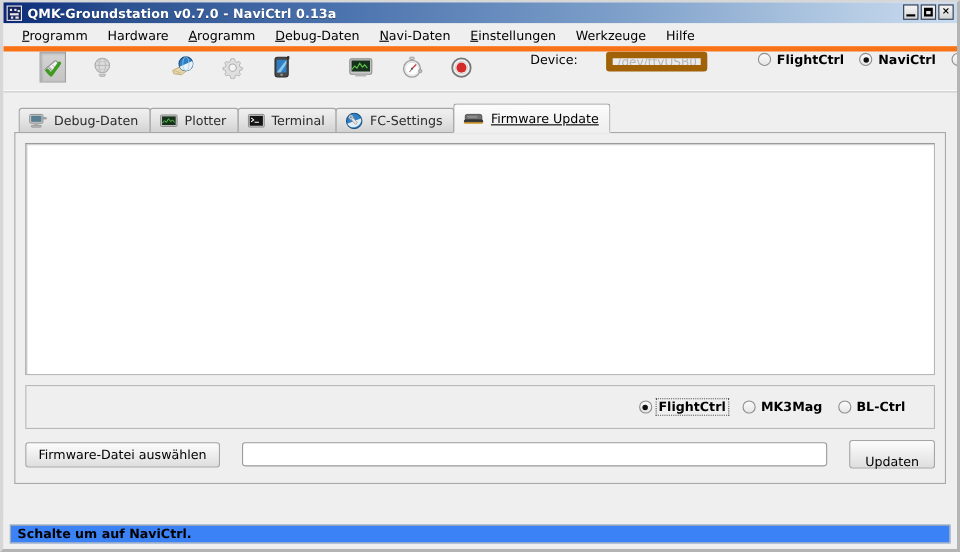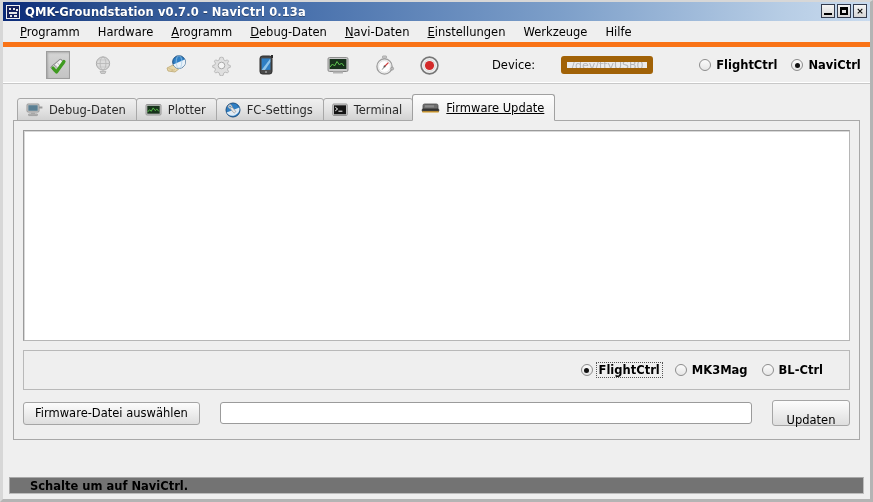--- a/index.html
+++ b/index.html
@@ -116,22 +116,22 @@
   }
   .menuitem .mn {
     text-decoration: underline;
   }
 
   
   .toolbar {
     height: 36px;
     background: #efefef;
     display: flex;
-    align-items: center;
-    padding-left: 16px;
+    align-items: flex-start;
+    padding-left: 6px;
     border-bottom: 1px solid #c8c8c8;
     box-shadow: inset 0 -1px 0 #ffffff;
     gap: 20px;
   }
   .grip {
     width: 8px;
     height: 26px;
     margin: 0 3px;
     background-image:
       repeating-linear-gradient(135deg, #cfcfcf 0 1px, transparent 1px 4px);
@@ -332,24 +332,24 @@
     align-items: center;
     padding: 0 6px;
     box-sizing: border-box;
   }
   .statusframe {
     flex: 1 1 auto;
     height: 17px;
     border: 1px solid #bdbdbd;
     border-top-color: #a9a9a9;
     border-left-color: #a9a9a9;
-    background: #737373;
-    display: flex;
-    align-items: flex-end;
-    padding-left: 20px;
+    background: #3b82f6;
+    display: flex;
+    align-items: center;
+    padding-left: 6px;
     box-sizing: border-box;
   }
   .statustext {
     font-size: 11.5px;
     font-weight: bold;
     color: #000;
     white-space: nowrap;
   }
 </style>
 </head>
@@ -520,40 +520,40 @@
       <div class="tab">
         <svg width="17" height="14" viewBox="0 0 17 14">
           <rect x="1" y="1.5" width="15" height="10.5" rx="1" fill="#c9c9c9" stroke="#8e8e8e" stroke-width="0.9"></rect>
           <rect x="2.3" y="2.8" width="12.4" height="7.9" fill="#17321b"></rect>
           <path d="M2.6 9 l2-2.3 1.6 1.6 2-3.4 2 2.7 1.6-1.6 2 2.3" fill="none" stroke="#5ec84e" stroke-width="0.9"></path>
         </svg>
         <span>Plotter</span>
       </div>
 
       <div class="tab">
+        <svg width="16" height="14" viewBox="0 0 16 14">
+          <rect x="0.8" y="1" width="14.4" height="11.5" rx="1" fill="#d2d2d2" stroke="#8a8a8a" stroke-width="0.9"></rect>
+          <rect x="2" y="2.3" width="12" height="9" fill="#141414"></rect>
+          <path d="M3.3 4.2 L5.6 6 L3.3 7.8" fill="none" stroke="#ffffff" stroke-width="1"></path>
+          <line x1="6.4" y1="8.2" x2="10.4" y2="8.2" stroke="#ffffff" stroke-width="1"></line>
+        </svg>
+        <span>Terminal</span>
+      </div>
+
+      <div class="tab">
         <svg width="16" height="16" viewBox="0 0 16 16">
           <circle cx="8" cy="8" r="7" fill="#2f7fc4" stroke="#1c4f80" stroke-width="1"></circle>
           <path d="M1.6 10.4 A7 7 0 0 0 14.4 5.6" fill="#ffffff" opacity="0.85"></path>
           <g transform="rotate(-40 8 8)">
             <rect x="6.8" y="3.2" width="2.4" height="8" rx="0.8" fill="#e9e9e9" stroke="#9a9a9a" stroke-width="0.7"></rect>
             <circle cx="8" cy="3.4" r="1.9" fill="#e9e9e9" stroke="#9a9a9a" stroke-width="0.7"></circle>
             <circle cx="8" cy="3.4" r="0.85" fill="#2f7fc4"></circle>
           </g>
         </svg>
         <span>FC-Settings</span>
-      </div>
-
-      <div class="tab">
-        <svg width="16" height="14" viewBox="0 0 16 14">
-          <rect x="0.8" y="1" width="14.4" height="11.5" rx="1" fill="#d2d2d2" stroke="#8a8a8a" stroke-width="0.9"></rect>
-          <rect x="2" y="2.3" width="12" height="9" fill="#141414"></rect>
-          <path d="M3.3 4.2 L5.6 6 L3.3 7.8" fill="none" stroke="#ffffff" stroke-width="1"></path>
-          <line x1="6.4" y1="8.2" x2="10.4" y2="8.2" stroke="#ffffff" stroke-width="1"></line>
-        </svg>
-        <span>Terminal</span>
       </div>
 
 
       <div class="tab active">
         <svg width="19" height="13" viewBox="0 0 19 13">
           <path d="M2 4.5 Q2 3 3.6 3 h11.8 Q17 3 17 4.5 v4 H2 z" fill="#6f6f6f" stroke="#4a4a4a" stroke-width="0.8"></path>
           <rect x="1.2" y="8" width="16.6" height="2.6" rx="0.9" fill="#3b3b3b" stroke="#272727" stroke-width="0.8"></rect>
           <rect x="1.2" y="10.2" width="16.6" height="1.3" rx="0.5" fill="#e0a32a"></rect>
           <rect x="4" y="4.2" width="9" height="2.2" fill="#8b8b8b"></rect>
         </svg>

